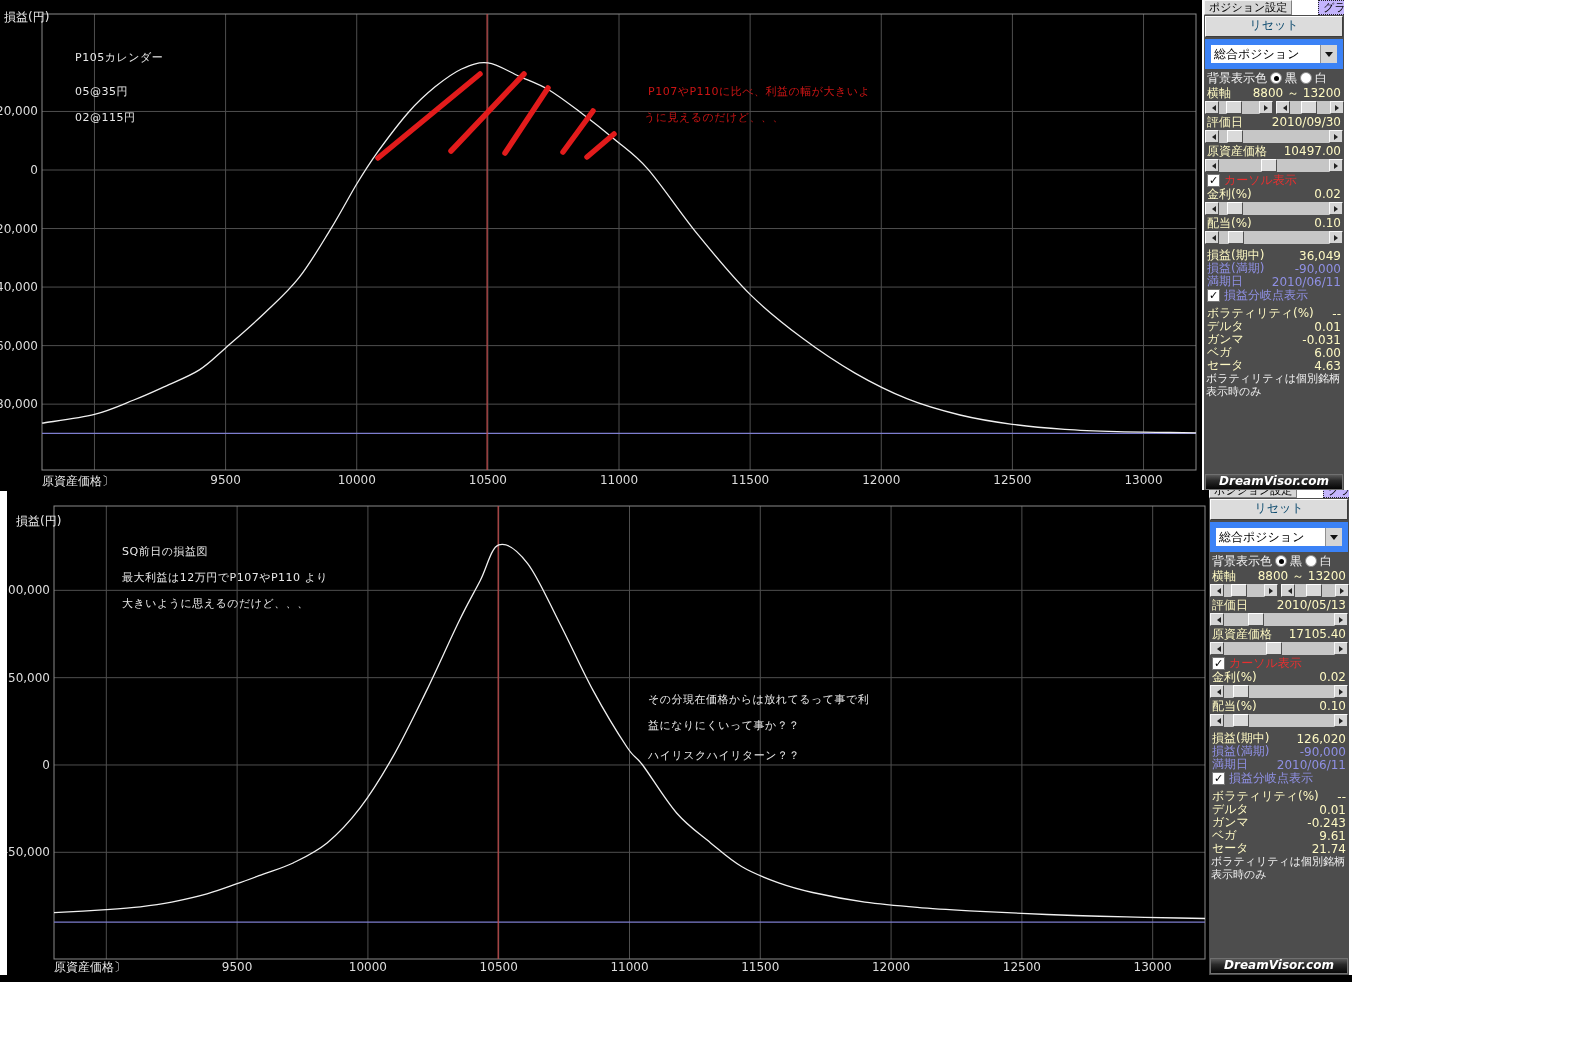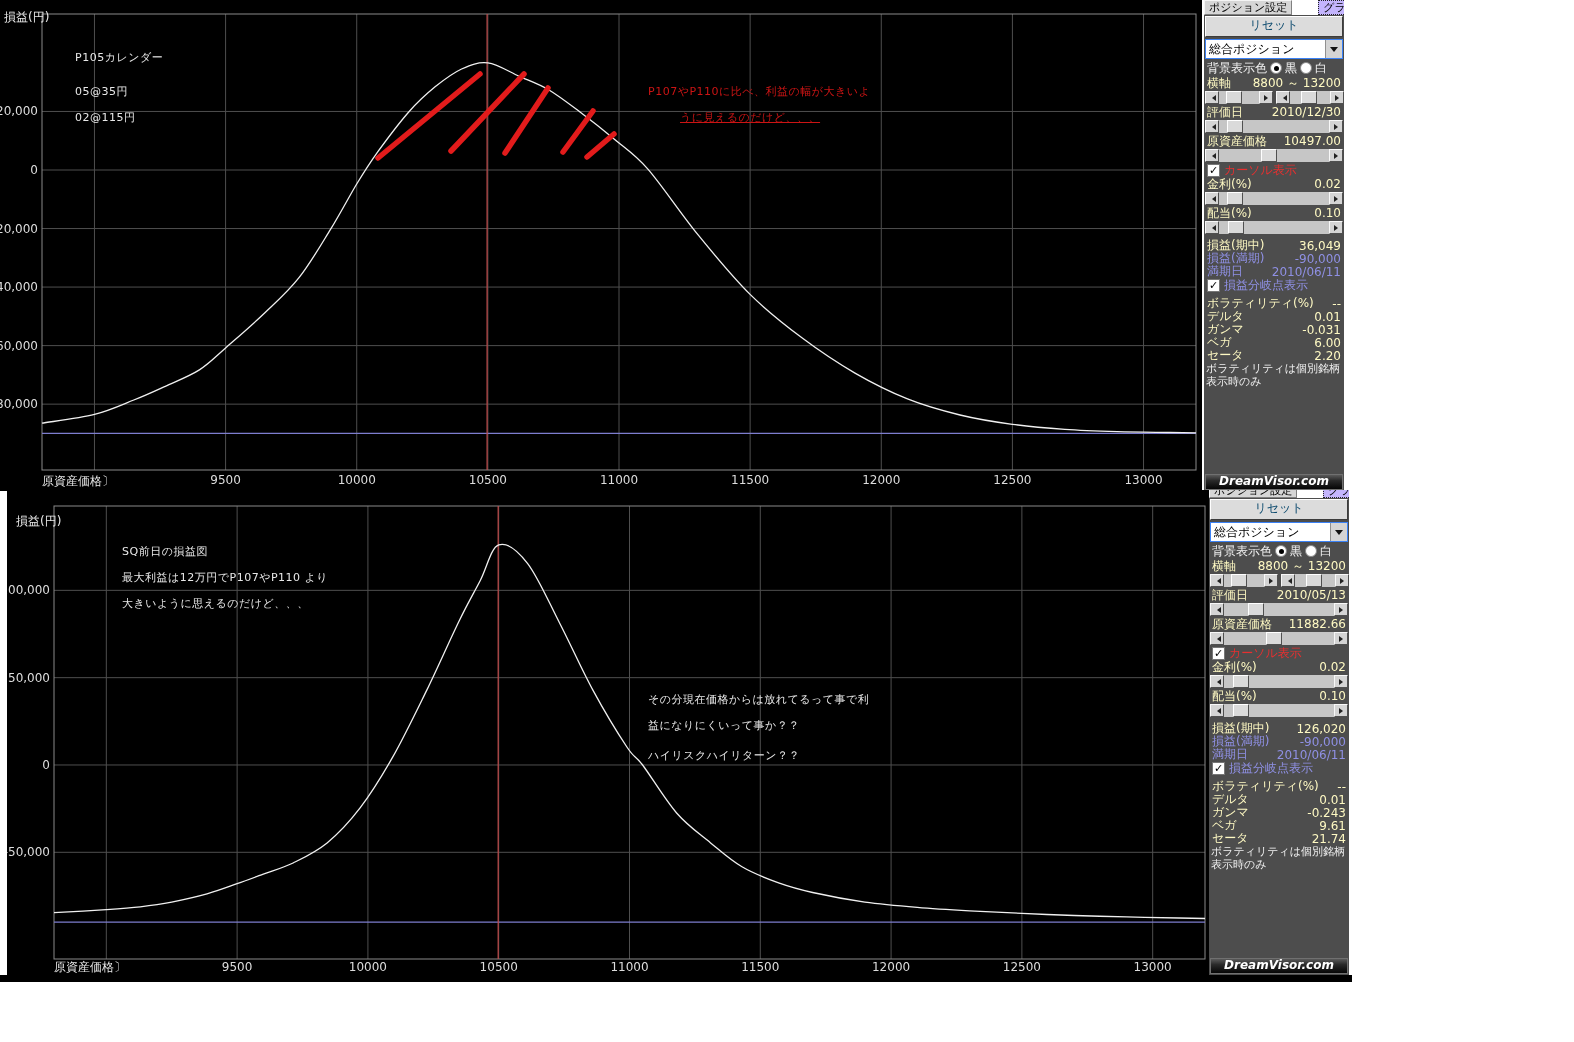--- a/index.html
+++ b/index.html
@@ -5,32 +5,32 @@
   html,body{margin:0;padding:0;background:#ffffff;}
   body{width:1574px;height:1042px;position:relative;font-family:"DejaVu Sans","Liberation Sans",sans-serif;overflow:hidden;}
   .panel{position:absolute;}
   .chart-wrap{position:absolute;left:0;top:0;background:#000;}
   svg text{font-family:"DejaVu Sans","Liberation Sans",sans-serif;}
   
   .ann{position:absolute;font-size:11px;white-space:nowrap;letter-spacing:0.5px;}
   .ann.white{color:#e8e8e8;}
   .ann.red{color:#cc1414;}
   .a-t1{left:75px;top:50px;} .a-t2{left:75px;top:84px;} .a-t3{left:75px;top:110px;}
-  .a-t4{left:648px;top:84px;} .a-t5{left:680px;top:110px;text-decoration:underline;}
+  .a-t4{left:648px;top:84px;} .a-t5{left:644px;top:110px;}
   .a-b1{left:115px;top:54px;} .a-b2{left:115px;top:80px;} .a-b3{left:115px;top:106px;}
   .a-b4{left:641px;top:202px;} .a-b5{left:641px;top:228px;} .a-b6{left:641px;top:258px;}
   
   .sidebar{position:absolute;top:0;width:140px;background:#4d4d4d;display:flex;flex-direction:column;box-sizing:border-box;}
   .tabs-row{height:15px;background:#ffffff;display:flex;gap:2px;align-items:stretch;overflow:hidden;flex:none;}
   .tabs-row.clipped{height:8px;}
   .tabs-row.clipped .tab{margin-top:-7px;}
   .tab{background:#d6d6d6;border:1px solid #808080;border-top-color:#f5f5f5;border-left-color:#f5f5f5;font-size:11px;color:#000;padding:0 4px;display:flex;align-items:center;white-space:nowrap;}
   .tab.active{border:1px dotted #222;background:#c4b5fd;margin-left:24px;}
   .btn3d{background:#dcdcdc;border:1px solid #3c3c3c;border-top-color:#ffffff;border-left-color:#ffffff;color:#0c4a6e;font-size:12px;text-align:center;line-height:17px;height:19px;margin:1px 1px 0 1px;flex:none;}
-  .dd{background:#ffffff;border:1px solid #3b82f6;height:18px;margin:2px 1px 1px 1px;display:flex;align-items:center;flex:none;}
+  .dd{background:#ffffff;border:6px solid #3b82f6;height:18px;margin:2px 1px 1px 1px;display:flex;align-items:center;flex:none;}
   .dd-text{flex:1;font-size:12px;color:#000;padding-left:3px;white-space:nowrap;overflow:hidden;}
   .dd-btn{width:16px;align-self:stretch;background:#d4d4d4;border-left:1px solid #909090;display:flex;align-items:center;justify-content:center;}
   .dd-btn::after{content:"";border:4px solid transparent;border-top:5px solid #111;margin-top:4px;}
   .srow{display:flex;justify-content:space-between;align-items:center;padding:0 3px;font-size:12px;color:#fef9c3;white-space:nowrap;flex:none;}
   .srow .val{text-align:right;}
   .srow.blue{color:#8f90e4;}
   .srow.red-label{color:#e63030;justify-content:flex-start;gap:4px;}
   .srow.blue-label{color:#8f90e4;justify-content:flex-start;gap:4px;}
   .cbx{width:11px;height:11px;background:#fff;border:1px solid #777;color:#000;font-size:11px;line-height:11px;text-align:center;flex:none;}
   .radio{width:10px;height:10px;border-radius:50%;background:#fff;border:1px solid #888;display:inline-block;flex:none;}
@@ -138,21 +138,21 @@
     <div class="scroll">
       <div class="sb-btn l"></div>
       <div class="track">
             <div class="thumb" style="left: calc(45% - 7.2px);"></div>
           </div>
       <div class="sb-btn r"></div>
     </div>
   </div>
   <div class="srow" style="height:14px;">
     <span>評価日</span>
-    <span class="val">2010/12/30</span>
+    <span class="val">2010/09/30</span>
   </div>
   <div class="scroll">
     <div class="sb-btn l"></div>
     <div class="track">
           <div class="thumb" style="left: calc(8% - 1.28px);"></div>
         </div>
     <div class="sb-btn r"></div>
   </div>
   <div class="srow" style="height:14px;">
     <span>原資産価格</span>
@@ -220,21 +220,21 @@
   <div class="srow" style="height:13px;">
     <span>ガンマ</span>
     <span class="val">-0.031</span>
   </div>
   <div class="srow" style="height:13px;">
     <span>ベガ</span>
     <span class="val">6.00</span>
   </div>
   <div class="srow" style="height:13px;">
     <span>セータ</span>
-    <span class="val">2.20</span>
+    <span class="val">4.63</span>
   </div>
   <div class="note">
     <div>ボラティリティは個別銘柄</div>
     <div>表示時のみ</div>
   </div>
   <div class="spacer"></div>
   <div class="dv-bar">DreamVisor.com</div>
 </div>
 </div>
 
@@ -324,21 +324,21 @@
   </div>
   <div class="scroll">
     <div class="sb-btn l"></div>
     <div class="track">
           <div class="thumb" style="left: calc(25% - 4px);"></div>
         </div>
     <div class="sb-btn r"></div>
   </div>
   <div class="srow" style="height:14px;">
     <span>原資産価格</span>
-    <span class="val">11882.66</span>
+    <span class="val">17105.40</span>
   </div>
   <div class="scroll">
     <div class="sb-btn l"></div>
     <div class="track">
           <div class="thumb" style="left: calc(45% - 7.2px);"></div>
         </div>
     <div class="sb-btn r"></div>
   </div>
   <div class="srow red-label" style="height:14px;">
     <span class="cbx">✓</span>

